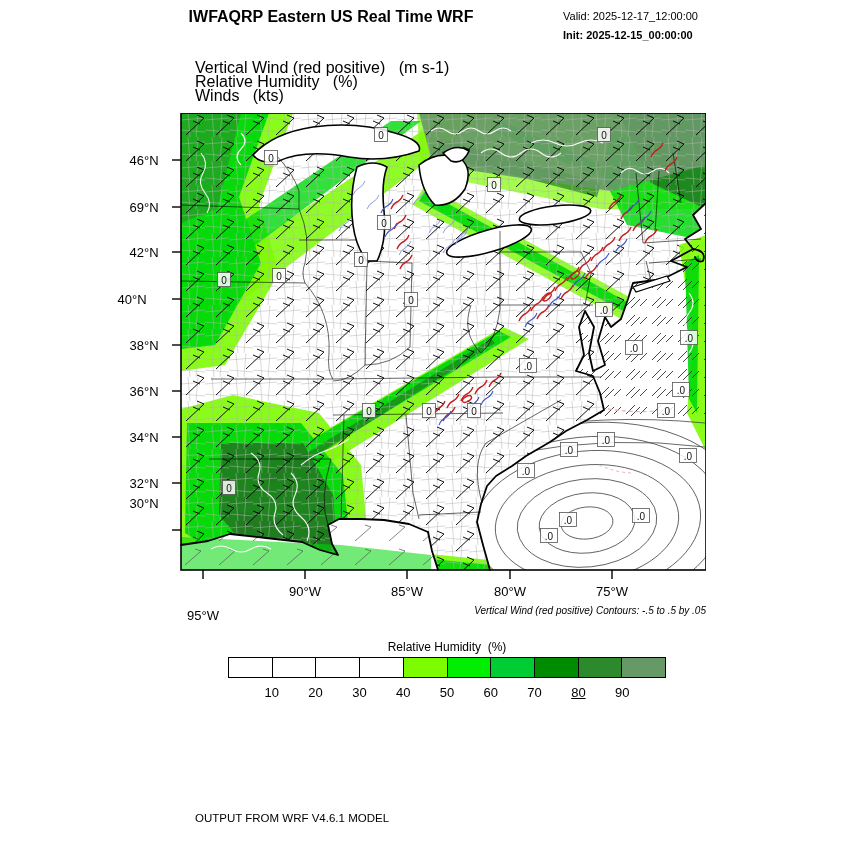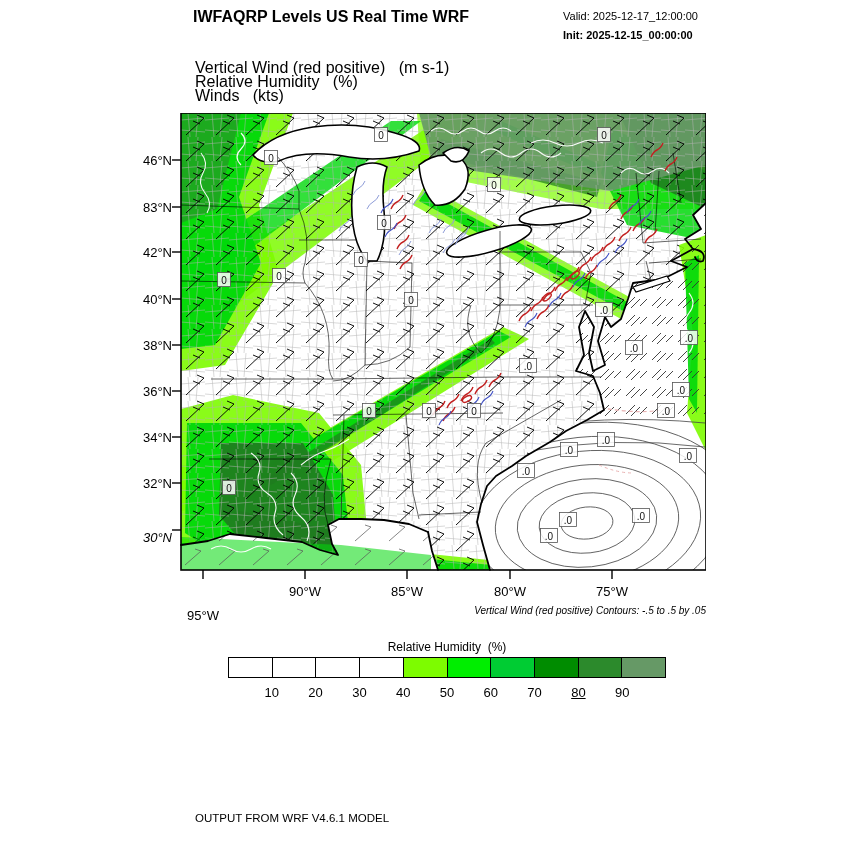--- a/index.html
+++ b/index.html
@@ -4,21 +4,21 @@
 <style>
   html,body{margin:0;padding:0;background:#fff;}
   body{width:850px;height:850px;position:relative;font-family:"Liberation Sans","DejaVu Sans",sans-serif;color:#000;overflow:hidden;}
   .abs{position:absolute;}
   .title{left:331px;top:8px;transform:translateX(-50%);font-size:16px;font-weight:bold;white-space:nowrap;}
   .initline{left:563px;top:13px;font-size:11px;font-weight:bold;white-space:pre;margin-top:16px;}
   .validline{left:563px;top:10px;font-size:11px;white-space:pre;}
   .legend{left:195px;top:61px;font-size:16px;line-height:14px;}
   .legend span{display:block;white-space:pre;}
   .mapwrap{left:171px;top:113px;width:535px;height:467px;}
-  .latlab{position:absolute;width:56px;text-align:right;font-size:13px;}
+  .latlab{position:absolute;width:56px;text-align:center;font-size:13px;}
   .lonlab{position:absolute;transform:translateX(-50%);font-size:13px;top:584px;white-space:nowrap;}
   .cnote{right:144px;top:605px;font-size:10px;white-space:pre;font-style:italic;}
   .cbar-title{left:228px;top:640px;width:438px;text-align:center;font-size:12px;white-space:pre;}
   .cbar{left:228px;top:657px;width:438px;height:21px;border:1.5px solid #000;display:flex;box-sizing:border-box;}
   .cbar .cell{flex:1;border-left:1px solid #000;}
   .cbar .cell:first-child{border-left:none;}
   .cbar-labels{left:228px;top:685px;width:438px;height:16px;}
   .cbar-labels span{position:absolute;transform:translateX(-50%);font-size:13px;}
   .footer{left:195px;top:811px;font-size:11.5px;line-height:15px;}
   .footer span{display:block;white-space:pre;}
@@ -29,21 +29,21 @@
   .rsq{stroke:#c22020;stroke-width:1.4;fill:none;}
   .bsq{stroke:#4353c4;stroke-width:1.1;fill:none;}
   .lbsq{stroke:#8e9cd8;stroke-width:1;fill:none;}
   .flow{stroke:#444;stroke-width:.8;fill:none;}
   .clab-rect{fill:#fff;fill-opacity:.85;stroke:#555;stroke-width:.8;}
   .clab-text{font-size:10px;font-family:"Liberation Sans",sans-serif;fill:#111;text-anchor:middle;}
 </style>
 </head>
 <body>
 
-<div class="abs title">IWFAQRP Levels US Real Time WRF</div>
+<div class="abs title">IWFAQRP Eastern US Real Time WRF</div>
 <div class="abs initline">Init: 2025-12-15_00:00:00</div>
 <div class="abs validline">Valid: 2025-12-17_12:00:00</div>
 
 <div class="abs legend">
   <span>Vertical Wind (red positive)   (m s-1)</span>
   <span>Relative Humidity   (%)</span>
   <span>Winds   (kts)</span>
 </div>
 
 <div class="abs mapwrap">
@@ -357,28 +357,28 @@
         <line x1="329" x2="329" y1="457" y2="466"></line>
         <line x1="431" x2="431" y1="457" y2="466"></line>
       </g>
 
   <rect x="0" y="0" width="525" height="457" fill="none" stroke="#000" stroke-width="1.6"></rect>
 </svg>
 </div>
 
 <div id="axis-labels">
     <div class="latlab" style="left: 116px; top: 153px;">46°N</div>
-    <div class="latlab" style="left: 116px; top: 200px;">83°N</div>
+    <div class="latlab" style="left: 116px; top: 200px;">69°N</div>
     <div class="latlab" style="left: 116px; top: 245px;">42°N</div>
-    <div class="latlab" style="left: 116px; top: 292px;">40°N</div>
+    <div class="latlab" style="left: 104px; top: 292px;">40°N</div>
     <div class="latlab" style="left: 116px; top: 338px;">38°N</div>
     <div class="latlab" style="left: 116px; top: 384px;">36°N</div>
     <div class="latlab" style="left: 116px; top: 430px;">34°N</div>
     <div class="latlab" style="left: 116px; top: 476px;">32°N</div>
-    <div class="latlab" style="left: 116px; top: 530px; font-style: italic;">30°N</div>
+    <div class="latlab" style="left: 116px; top: 496px;">30°N</div>
     <div class="lonlab" style="left: 203px; margin-top: 24px;">95°W</div>
     <div class="lonlab" style="left: 305px;">90°W</div>
     <div class="lonlab" style="left: 407px;">85°W</div>
     <div class="lonlab" style="left: 510px;">80°W</div>
     <div class="lonlab" style="left: 612px;">75°W</div>
   </div>
 
 <div class="abs cnote">Vertical Wind (red positive) Contours: -.5 to .5 by .05</div>
 
 <div class="abs cbar-title">Relative Humidity  (%)</div>

